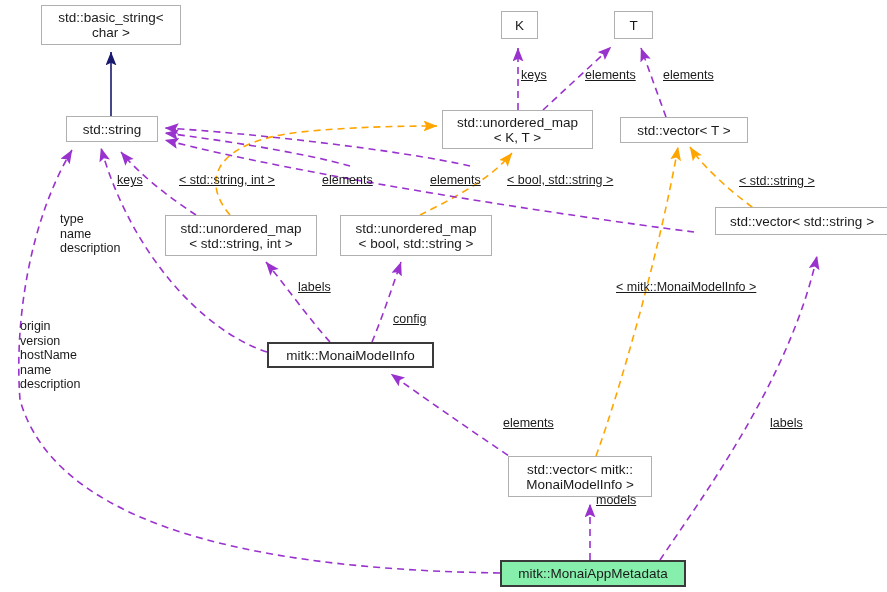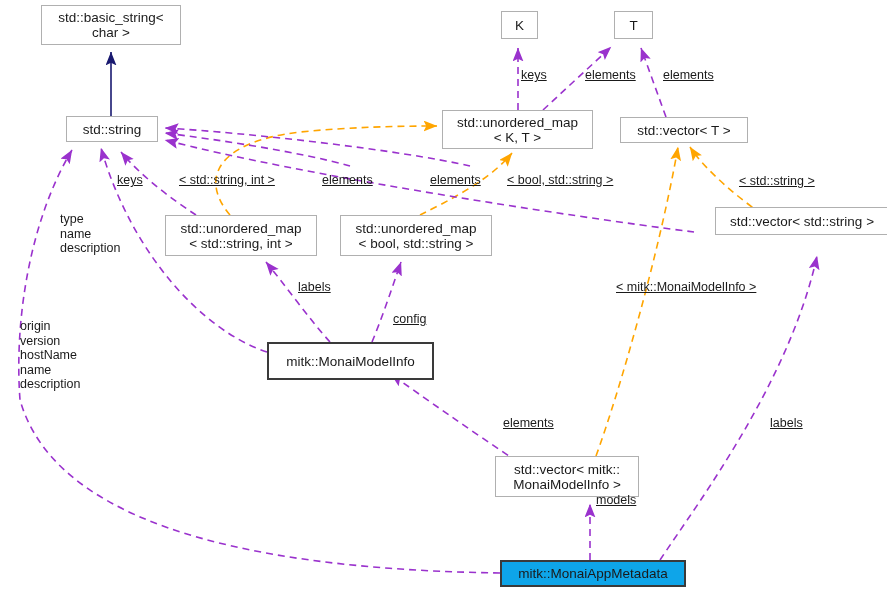--- a/index.html
+++ b/index.html
@@ -37,21 +37,21 @@
     border: 1px solid #b0b0b0;
     white-space: pre;
     letter-spacing: 0px;
   }
   .node.focus {
     border: 2px solid #3a3a3a;
     background: #ffffff;
   }
   .node.current {
     border: 2px solid #3a3a3a;
-    background: #0ea5e9;
+    background: #86efac;
   }
   .elabel {
     position: absolute;
     font-size: 12.5px;
     line-height: 14.5px;
     color: #1a1a1a;
     white-space: pre;
     background: transparent;
     text-align: left;
   }
@@ -167,23 +167,23 @@
   <div class="node" style="left:620px;top:117px;width:128px;height:26px;">std::vector&lt; T &gt;</div>
 
   <div class="node" style="left:165px;top:215px;width:152px;height:41px;">std::unordered_map
 &lt; std::string, int &gt;</div>
 
   <div class="node" style="left:340px;top:215px;width:152px;height:41px;">std::unordered_map
 &lt; bool, std::string &gt;</div>
 
   <div class="node" style="left:694px;top:207px;width:174px;height:28px;margin-left:21px;">std::vector&lt; std::string &gt;</div>
 
-  <div class="node focus" style="left:267px;top:342px;width:167px;height:38px;">mitk::MonaiModelInfo</div>
-
-  <div class="node" style="left:495px;top:456px;width:144px;height:41px;">std::vector&lt; mitk::
+  <div class="node focus" style="left:267px;top:342px;width:167px;height:26px;">mitk::MonaiModelInfo</div>
+
+  <div class="node" style="left:508px;top:456px;width:144px;height:41px;">std::vector&lt; mitk::
 MonaiModelInfo &gt;</div>
 
   <div class="node current" style="left:500px;top:560px;width:186px;height:27px;">mitk::MonaiAppMetadata</div>
 
   <div class="elabel left" style="left:521px;top:68px;">keys</div>
 
   <div class="elabel left" style="left:585px;top:68px;">elements</div>
 
   <div class="elabel left" style="left:663px;top:68px;">elements</div>
 

